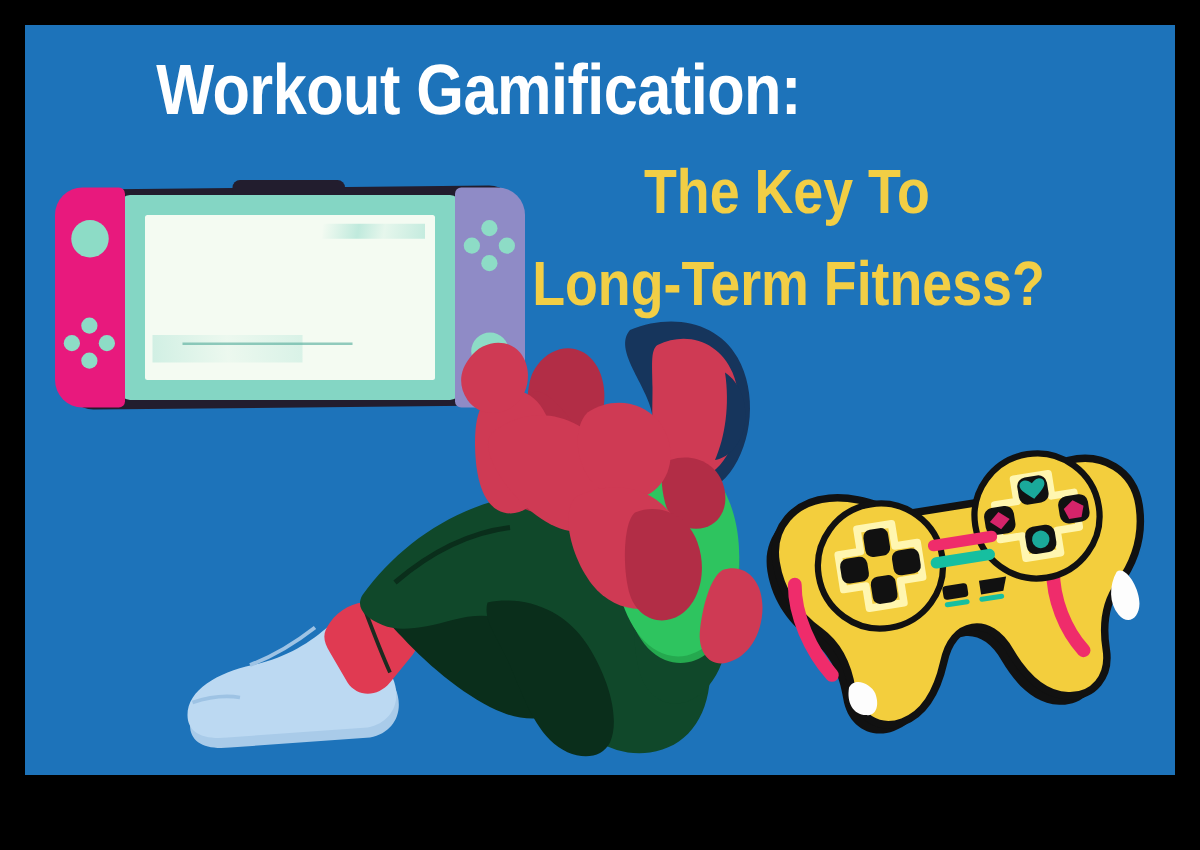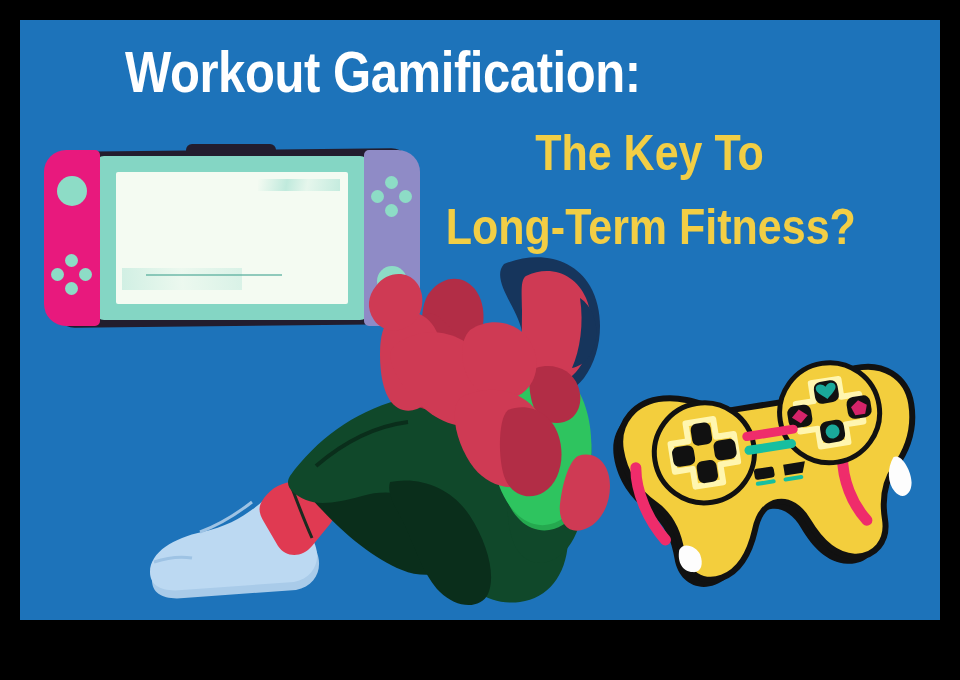--- a/index.html
+++ b/index.html
@@ -35,21 +35,20 @@
 
   
   #headline-block {
     position: absolute;
     left: 0;
     top: 0;
     width: 816px;
     height: 250px;
     z-index: 40;
     pointer-events: none;
-    padding-left: 20px;
   }
 
   .headline-main {
     position: absolute;
     left: 105px;
     top: 24px;
     font-family: "Liberation Sans Narrow", "Liberation Sans", sans-serif;
     font-weight: 700;
     font-size: 57px;
     line-height: 1;

